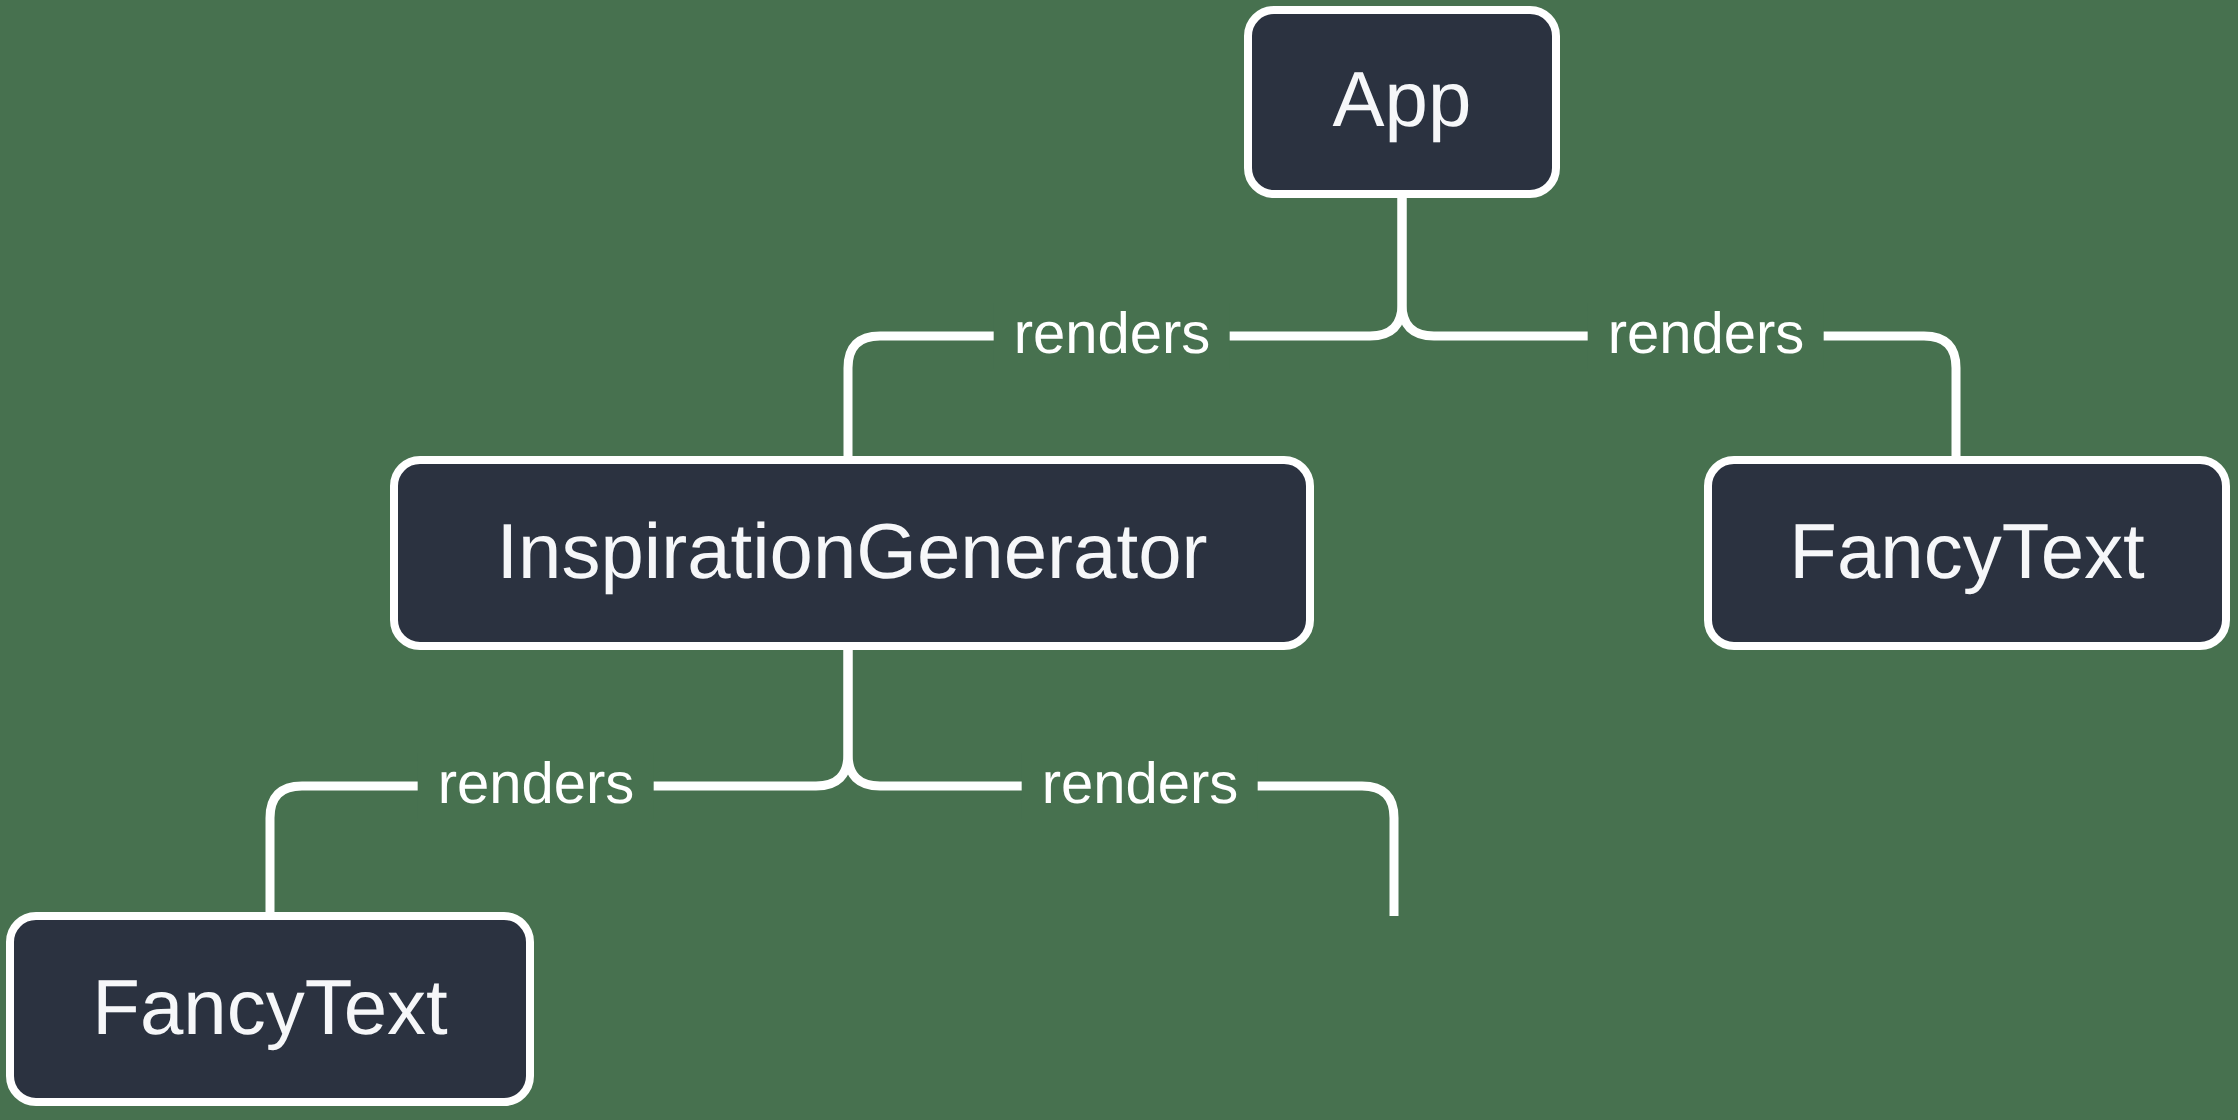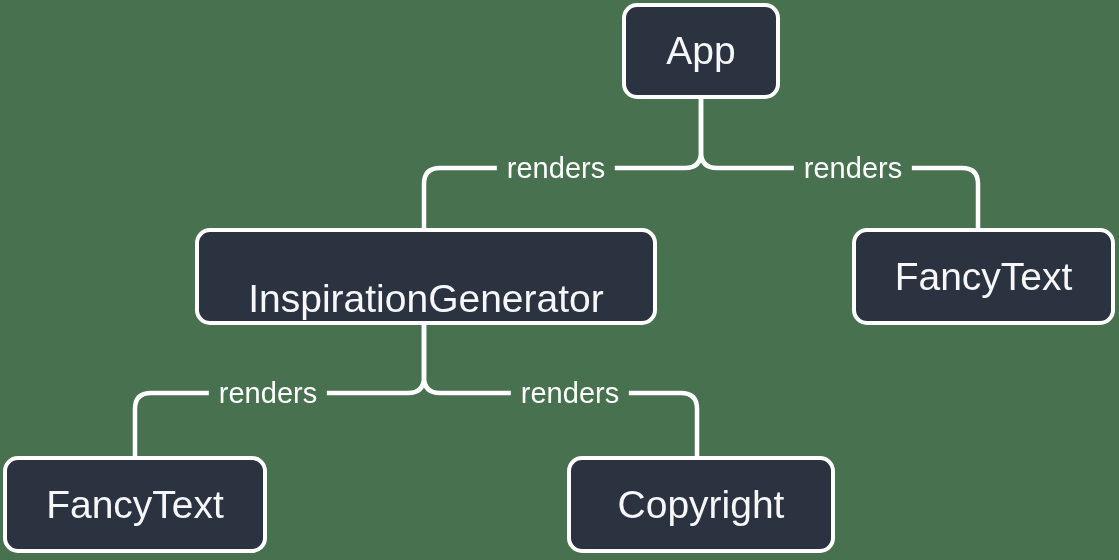--- a/index.html
+++ b/index.html
@@ -43,21 +43,21 @@
     justify-content: center;
     background: var(--node-fill);
     border: 4px solid var(--node-border);
     border-radius: 15px;
     color: var(--node-text);
     font-size: 39px;
     font-weight: 500;
     white-space: nowrap;
   }
   .n-app     { left: 622px; top: 3px;   width: 158px; height: 96px; }
-  .n-insp    { left: 195px; top: 228px; width: 462px; height: 97px; align-items: flex-end; }
+  .n-insp    { left: 195px; top: 228px; width: 462px; height: 97px; }
   .n-fancy-r { left: 852px; top: 228px; width: 263px; height: 97px; }
   .n-fancy-l { left: 3px;   top: 456px; width: 264px; height: 97px; }
   .n-copy    { left: 567px; top: 456px; width: 268px; height: 97px; }
   .edge-label {
     position: absolute;
     transform: translate(-50%, -50%);
     background: var(--background);
     padding: 0 10px;
     color: var(--edge-label-text);
     font-size: 29px;
@@ -90,22 +90,19 @@
   </div>
 
   <div class="node n-fancy-r">
     <span>FancyText</span>
   </div>
 
   <div class="node n-fancy-l">
     <span>FancyText</span>
   </div>
 
-  <div class="node n-copy">
-    <span>Copyright</span>
-  </div>
 
   <span class="edge-label e1">renders</span>
   <span class="edge-label e2">renders</span>
   <span class="edge-label e3">renders</span>
   <span class="edge-label e4">renders</span>
 
 </div>
 
 </body></html>

